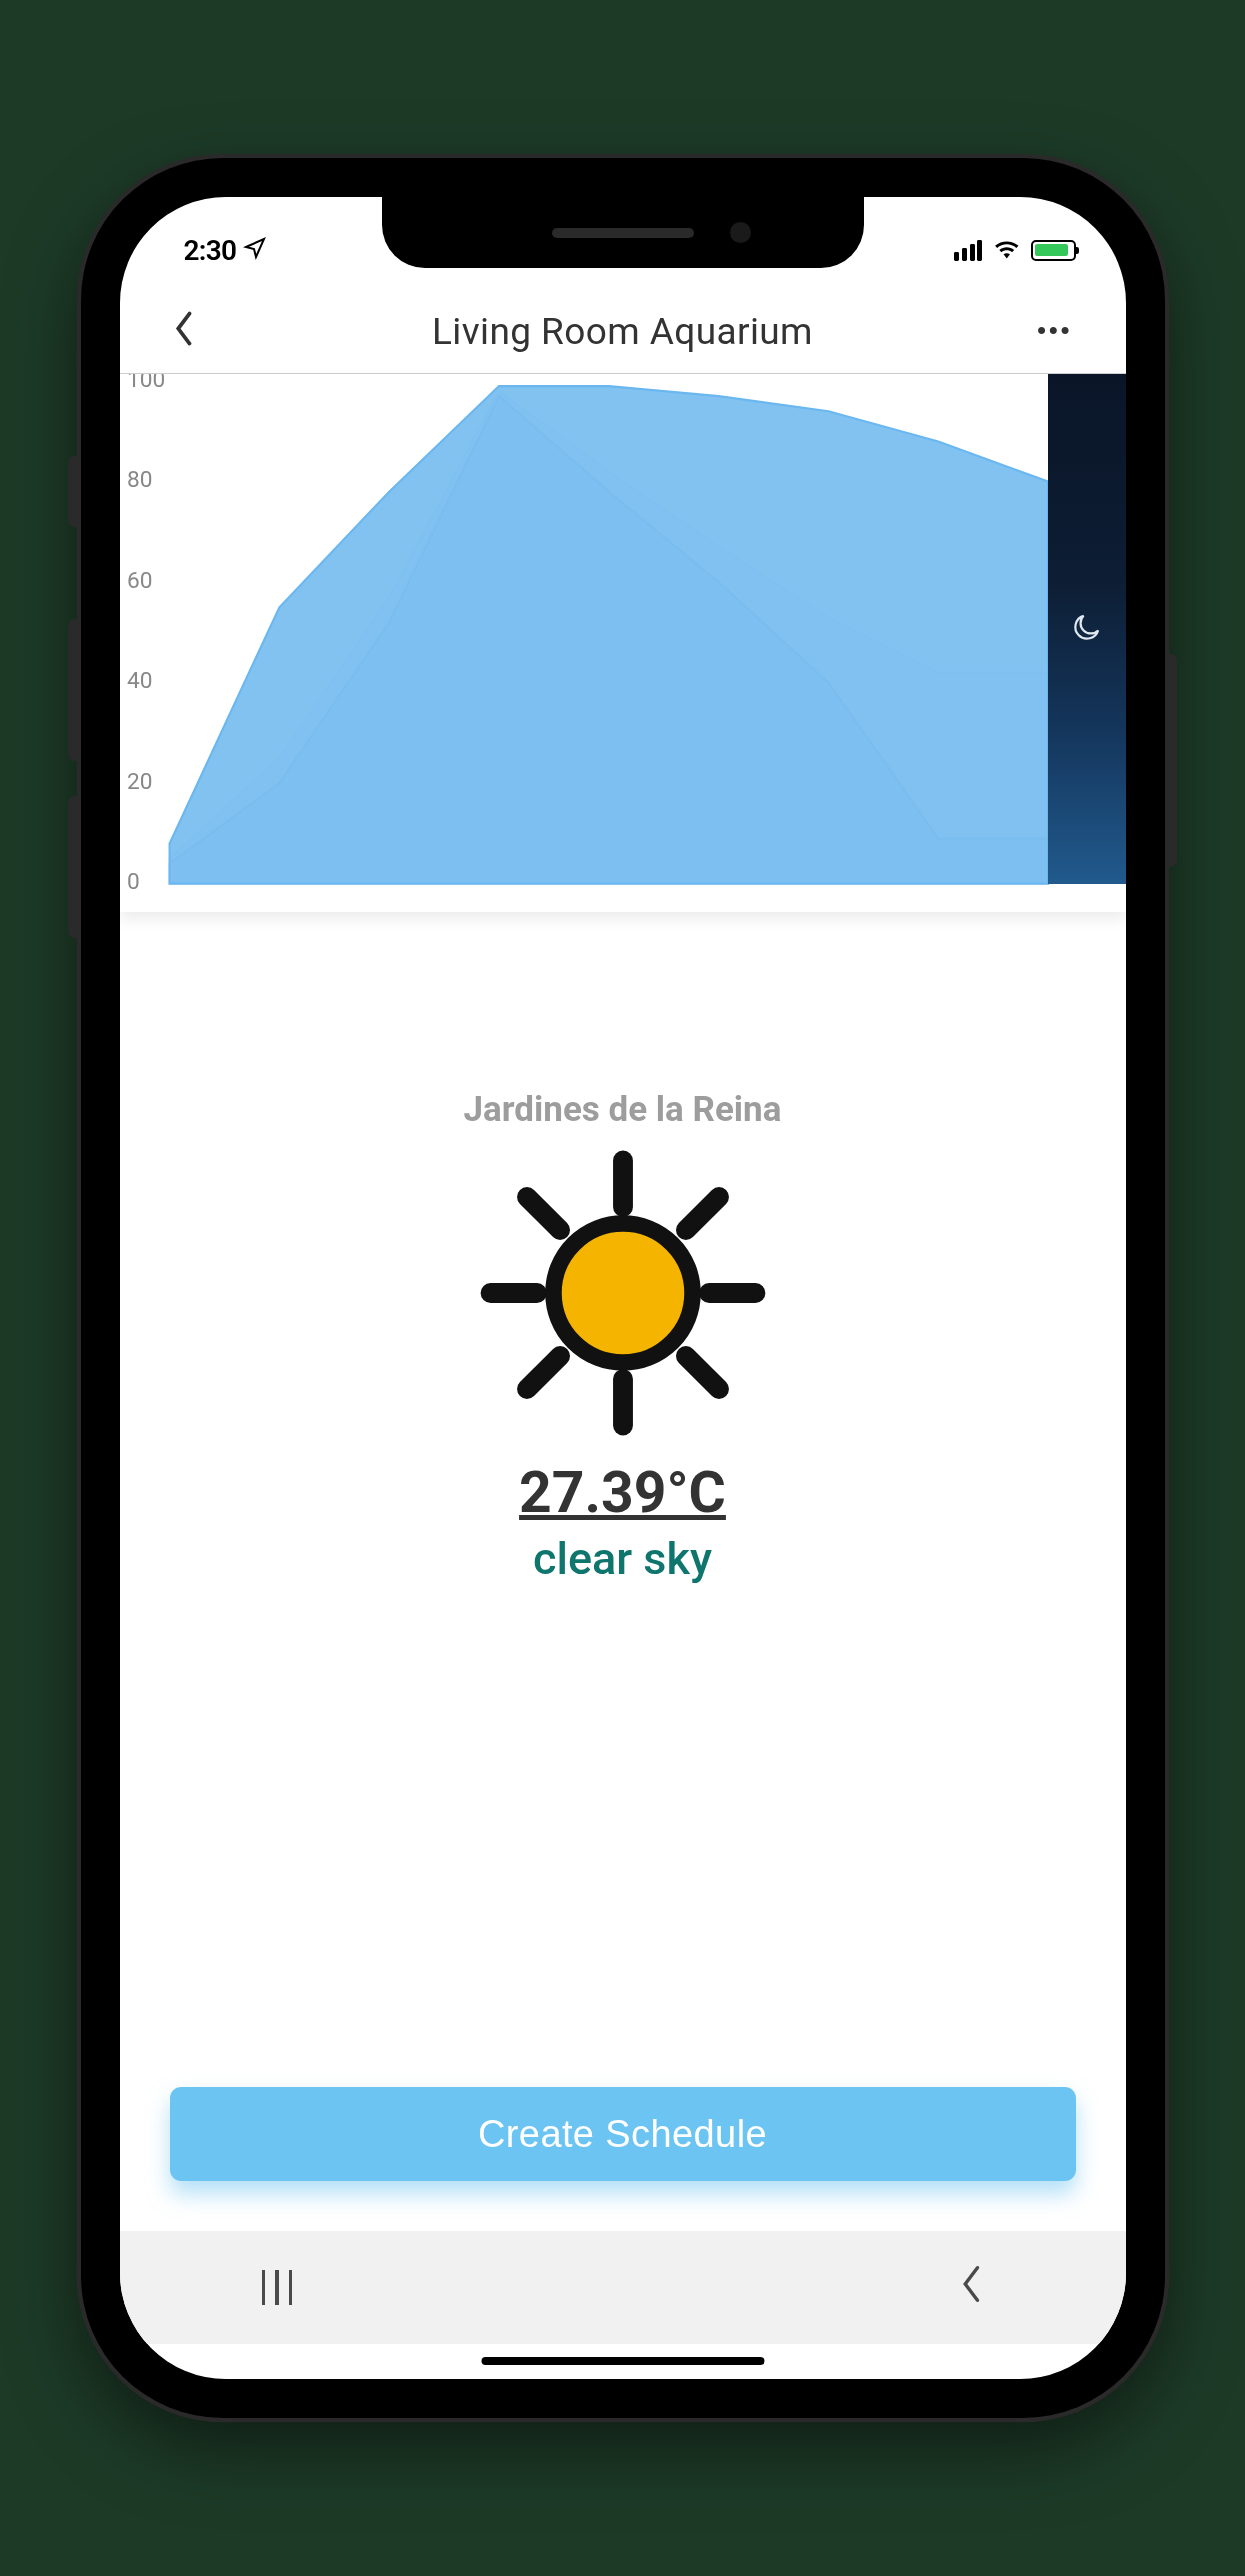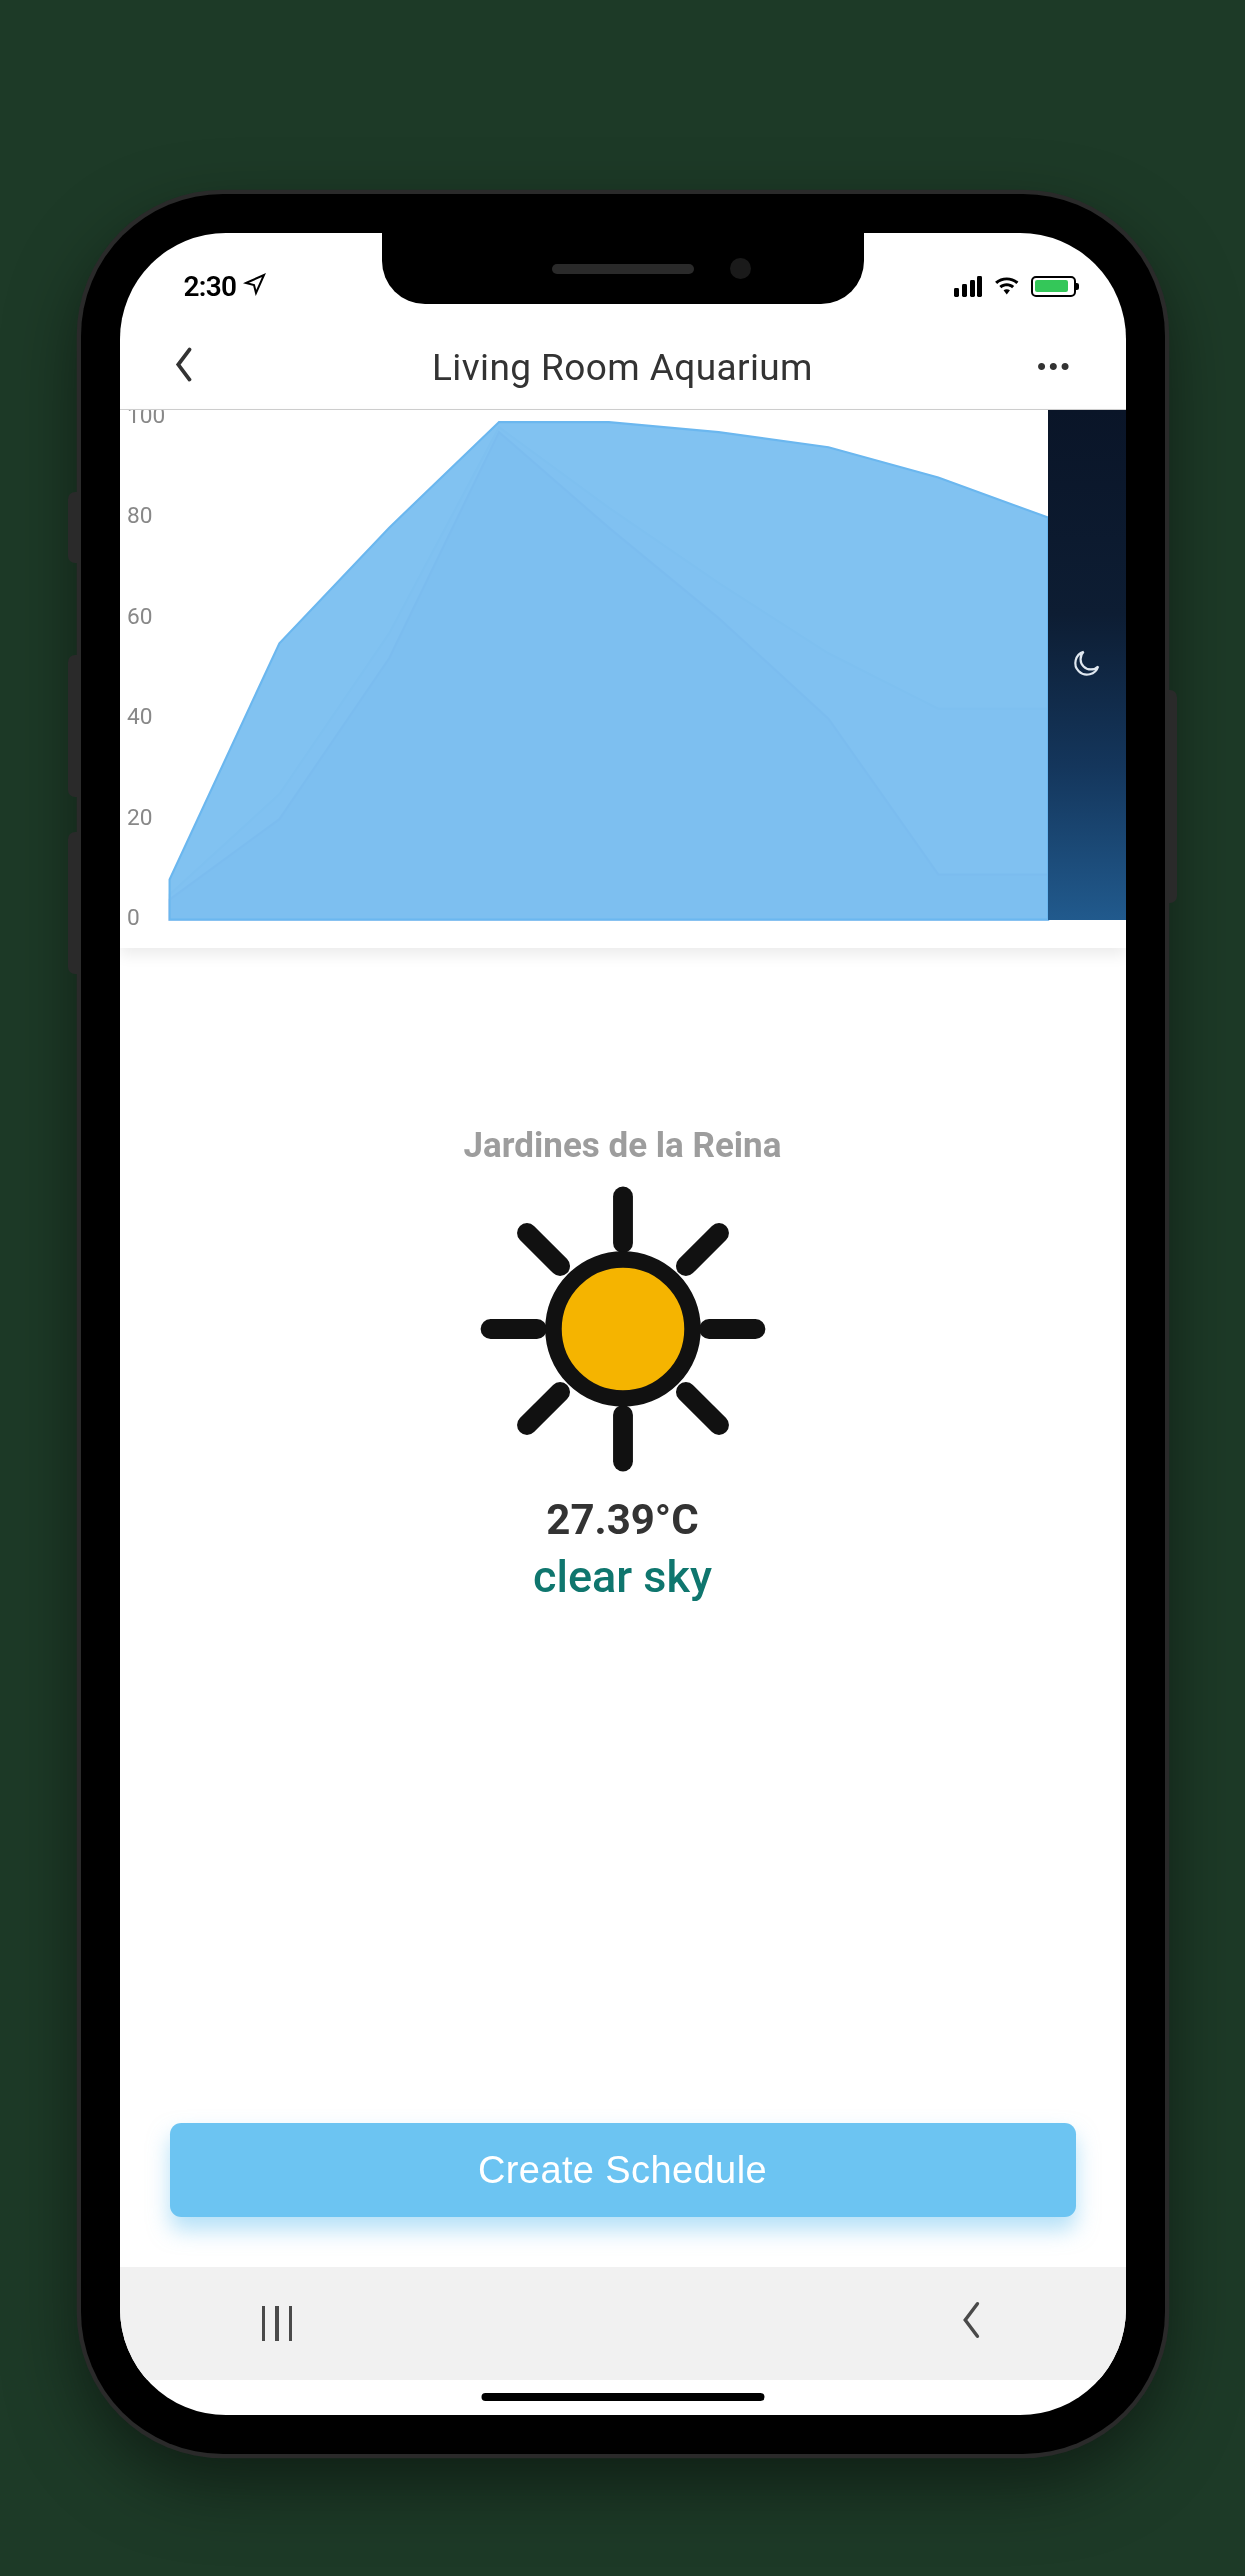--- a/index.html
+++ b/index.html
@@ -13,21 +13,20 @@
   .phone-frame {
     position: absolute;
     left: 50%;
     top: 50%;
     transform: translate(-50%, -50%);
     width: 1084px;
     height: 2260px;
     background: #000;
     border-radius: 142px;
     box-shadow: 0 0 0 4.3px #2a2a2a, 0 28px 71px rgba(0,0,0,0.5);
-    margin-top: 36px;
   }
   .btn-left {
     position: absolute;
     left: -12.8px;
     width: 12.8px;
     background: #2a2a2a;
     border-radius: 7px 0 0 7px;
   }
   .btn-left.b1 { top: 298px; height: 71px; }
   .btn-left.b2 { top: 461px; height: 142px; }
@@ -184,24 +183,25 @@
     flex-direction: column;
     align-items: center;
   }
   .location {
     font-size: 35px;
     font-weight: 700;
     color: #9d9d9d;
     margin-bottom: 14px;
   }
   .temp {
-    font-size: 42px;
+    font-size: 57px;
     font-weight: 700;
     color: #333;
     margin-top: 14px;
+    text-decoration: underline;
   }
   .condition {
     font-size: 45px;
     font-weight: 500;
     color: #0f766e;
     margin-top: 5.7px;
   }
   .create-btn {
     position: absolute;
     left: 50px;

